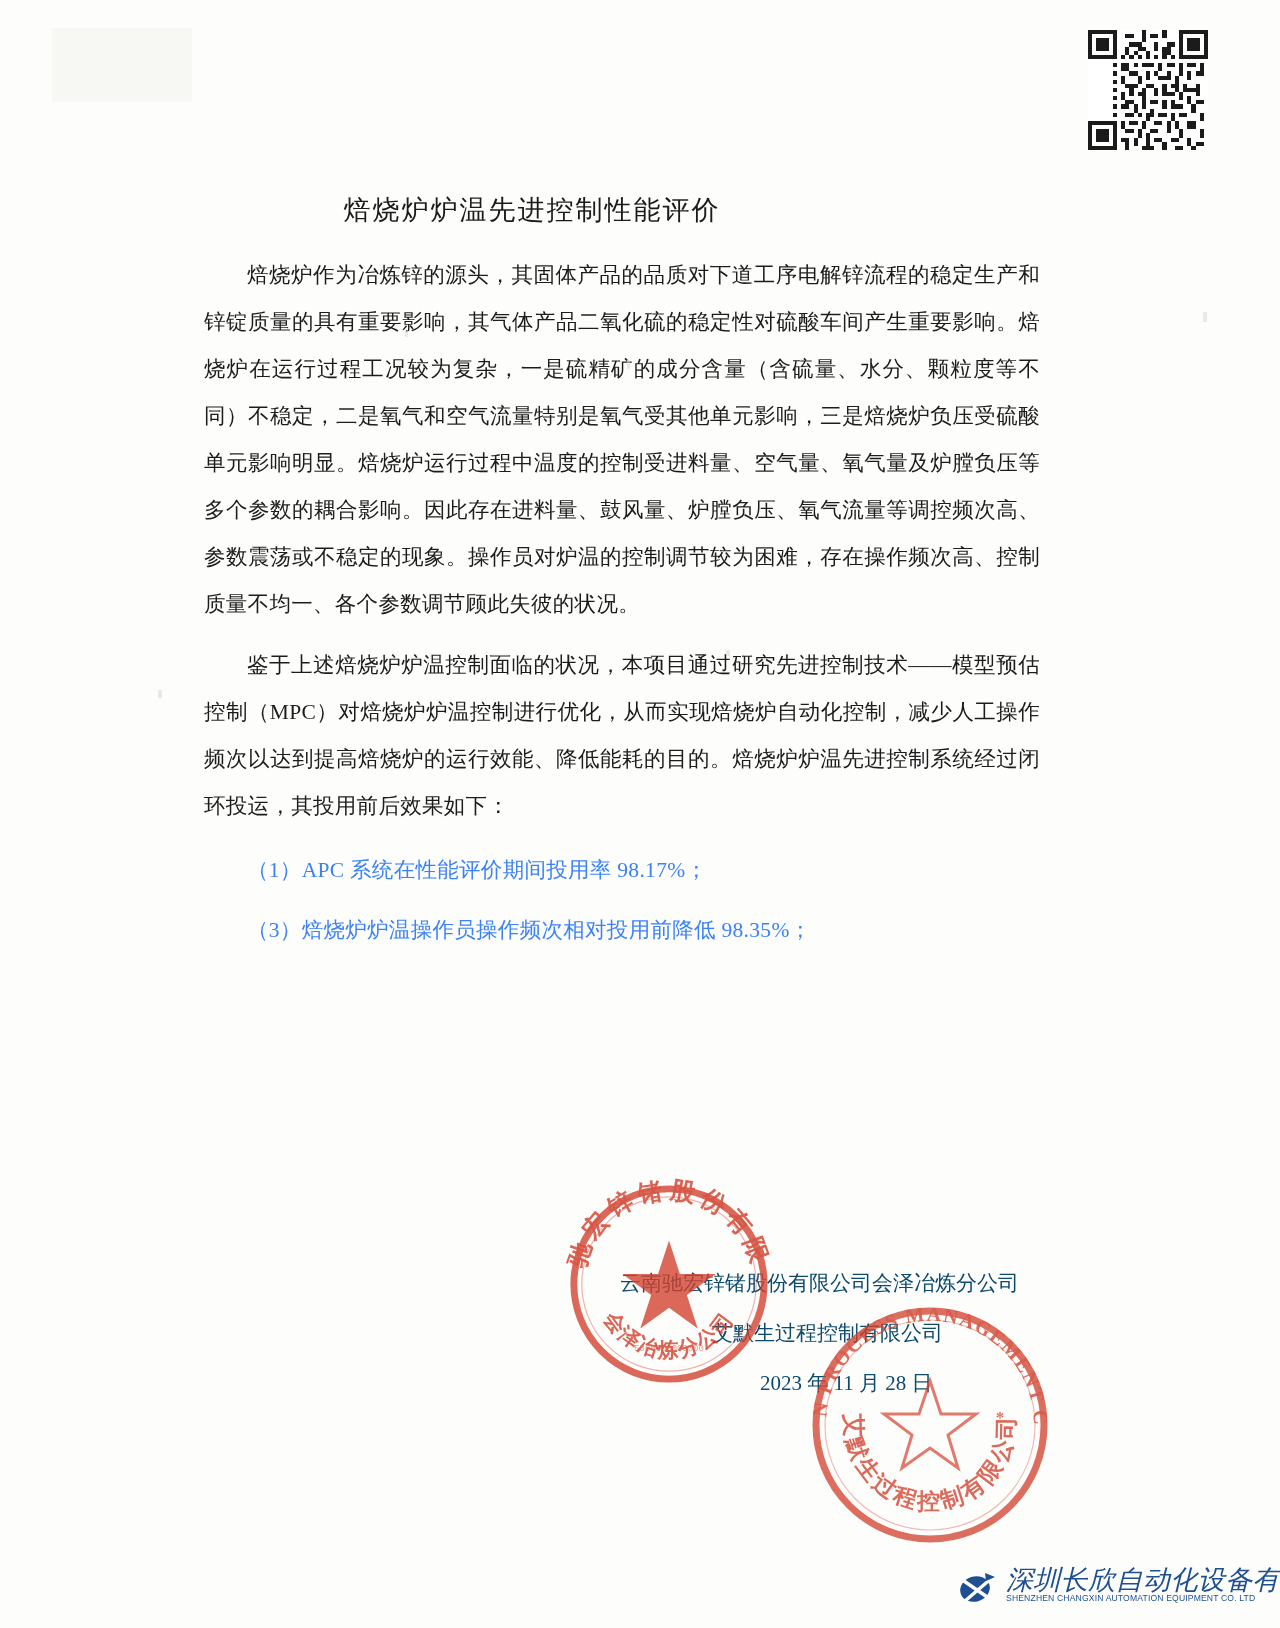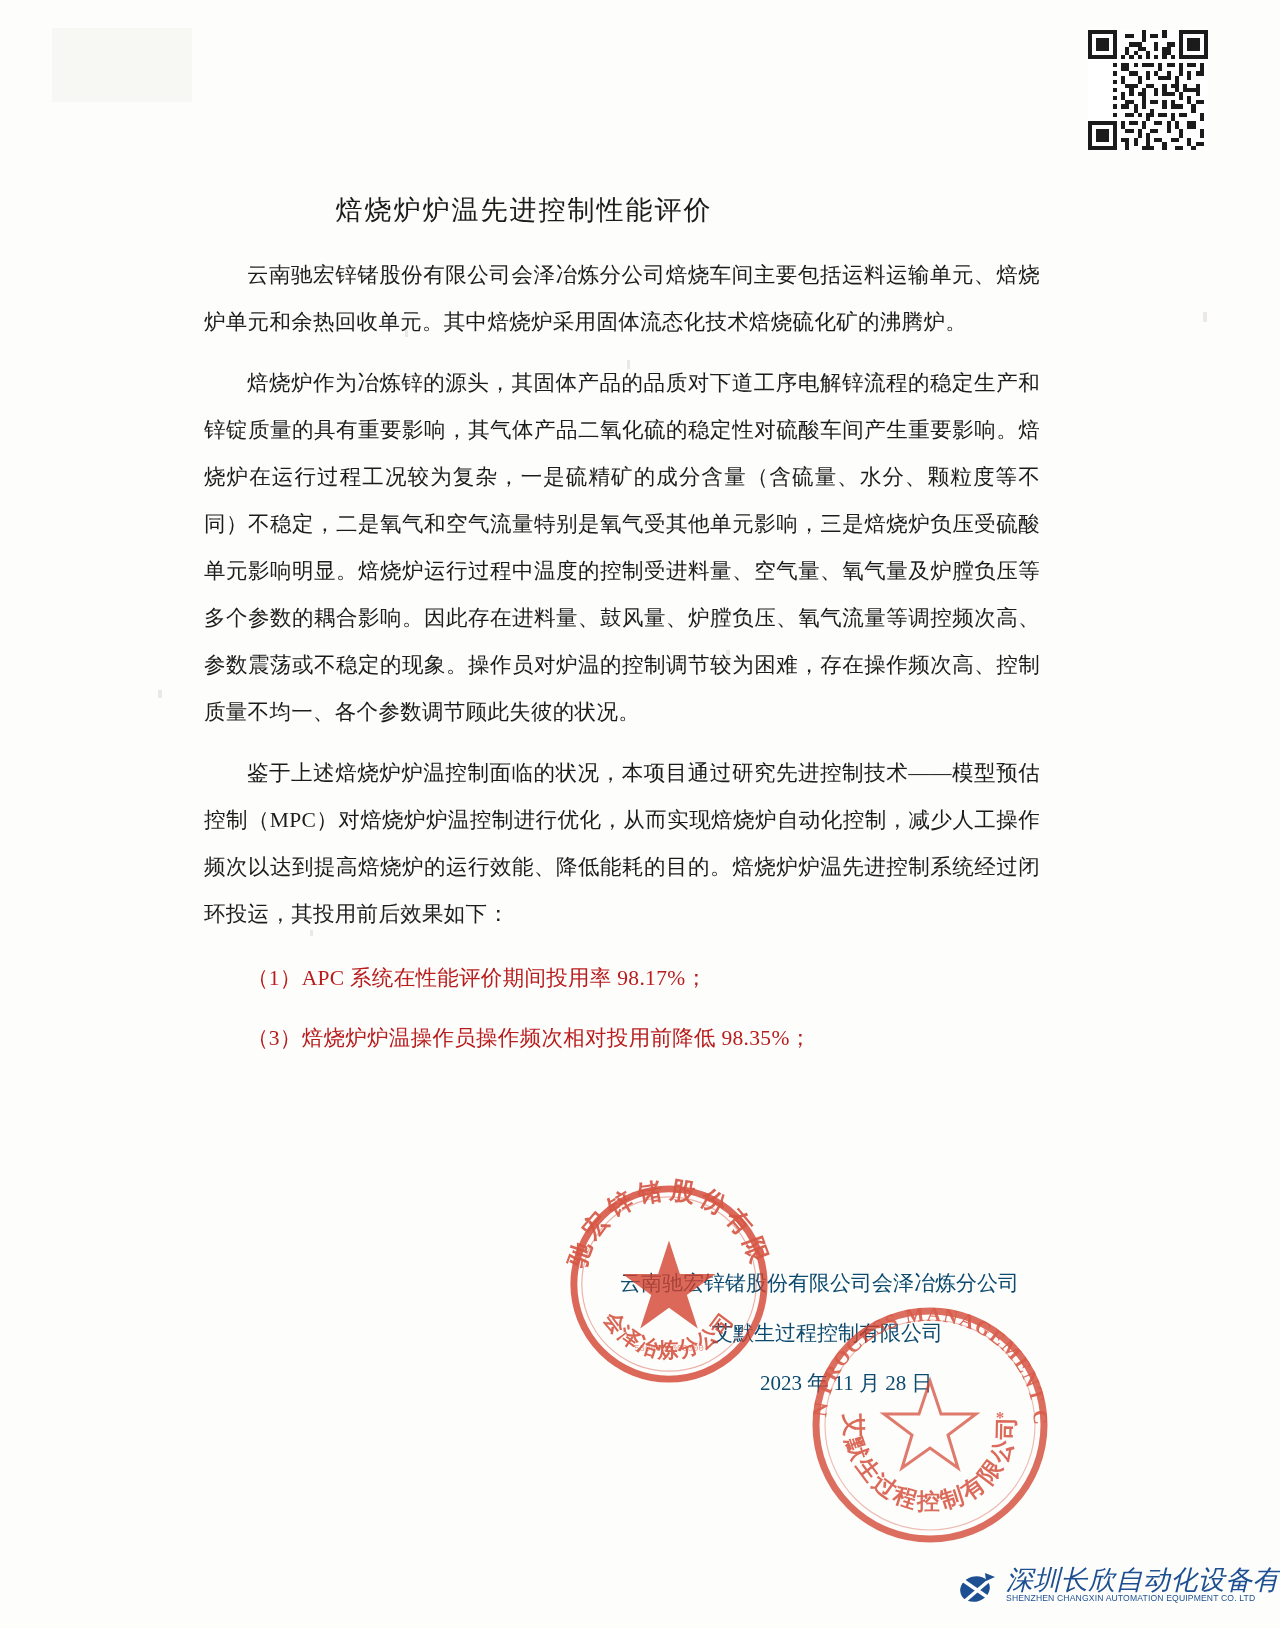--- a/index.html
+++ b/index.html
@@ -45,21 +45,21 @@
     top: 30px;
     width: 120px;
     height: 120px;
   }
   .qr-code svg { display:block; }
 
   
   .doc-title {
     position: absolute;
     top: 192px;
-    left: 8px;
+    left: 16px;
     width: 1032px;
     text-align: center;
     font-size: 27px;
     letter-spacing: 2px;
     color: #1b1b1b;
     font-family: "Liberation Serif", "DejaVu Serif", serif;
     font-weight: normal;
   }
 
   .content {
@@ -78,21 +78,21 @@
     letter-spacing: 0.3px;
     color: #1c1c1c;
   }
   p.item {
     margin: 0 0 8px 0;
     font-size: 21.5px;
     line-height: 52px;
     text-align: justify;
     text-indent: 2em;
     letter-spacing: 0.3px;
-    color: #b91c1c;
+    color: #3b82f6;
   }
 
   
   .sign-block {
     position: absolute;
     top: 1258px;
     left: 620px;
     width: 430px;
     font-size: 21px;
     line-height: 50px;
@@ -308,21 +308,20 @@
   <div class="speck" style="left:405px;top:330px;width:3px;height:7px;"></div>
   <div class="speck" style="left:627px;top:360px;width:3px;height:9px;"></div>
   <div class="speck" style="left:158px;top:690px;width:4px;height:8px;"></div>
   <div class="speck" style="left:726px;top:650px;width:4px;height:6px;"></div>
   <div class="speck" style="left:1203px;top:312px;width:4px;height:10px;"></div>
   <div class="speck" style="left:310px;top:930px;width:3px;height:6px;"></div>
 
   <div class="doc-title">焙烧炉炉温先进控制性能评价</div>
 
   <div class="content">
-    <p class="para">云南驰宏锌锗股份有限公司会泽冶炼分公司焙烧车间主要包括运料运输单元、焙烧炉单元和余热回收单元。其中焙烧炉采用固体流态化技术焙烧硫化矿的沸腾炉。</p>
     <p class="para">焙烧炉作为冶炼锌的源头，其固体产品的品质对下道工序电解锌流程的稳定生产和锌锭质量的具有重要影响，其气体产品二氧化硫的稳定性对硫酸车间产生重要影响。焙烧炉在运行过程工况较为复杂，一是硫精矿的成分含量（含硫量、水分、颗粒度等不同）不稳定，二是氧气和空气流量特别是氧气受其他单元影响，三是焙烧炉负压受硫酸单元影响明显。焙烧炉运行过程中温度的控制受进料量、空气量、氧气量及炉膛负压等多个参数的耦合影响。因此存在进料量、鼓风量、炉膛负压、氧气流量等调控频次高、参数震荡或不稳定的现象。操作员对炉温的控制调节较为困难，存在操作频次高、控制质量不均一、各个参数调节顾此失彼的状况。</p>
     <p class="para">鉴于上述焙烧炉炉温控制面临的状况，本项目通过研究先进控制技术——模型预估控制（MPC）对焙烧炉炉温控制进行优化，从而实现焙烧炉自动化控制，减少人工操作频次以达到提高焙烧炉的运行效能、降低能耗的目的。焙烧炉炉温先进控制系统经过闭环投运，其投用前后效果如下：</p>
 
     <p class="item">（1）APC 系统在性能评价期间投用率 98.17%；</p>
     <p class="item">（3）焙烧炉炉温操作员操作频次相对投用前降低 98.35%；</p>
   </div>
 
   <div class="sign-block">
     <div class="sign-line">云南驰宏锌锗股份有限公司会泽冶炼分公司</div>
     <div class="sign-line2">艾默生过程控制有限公司</div>

